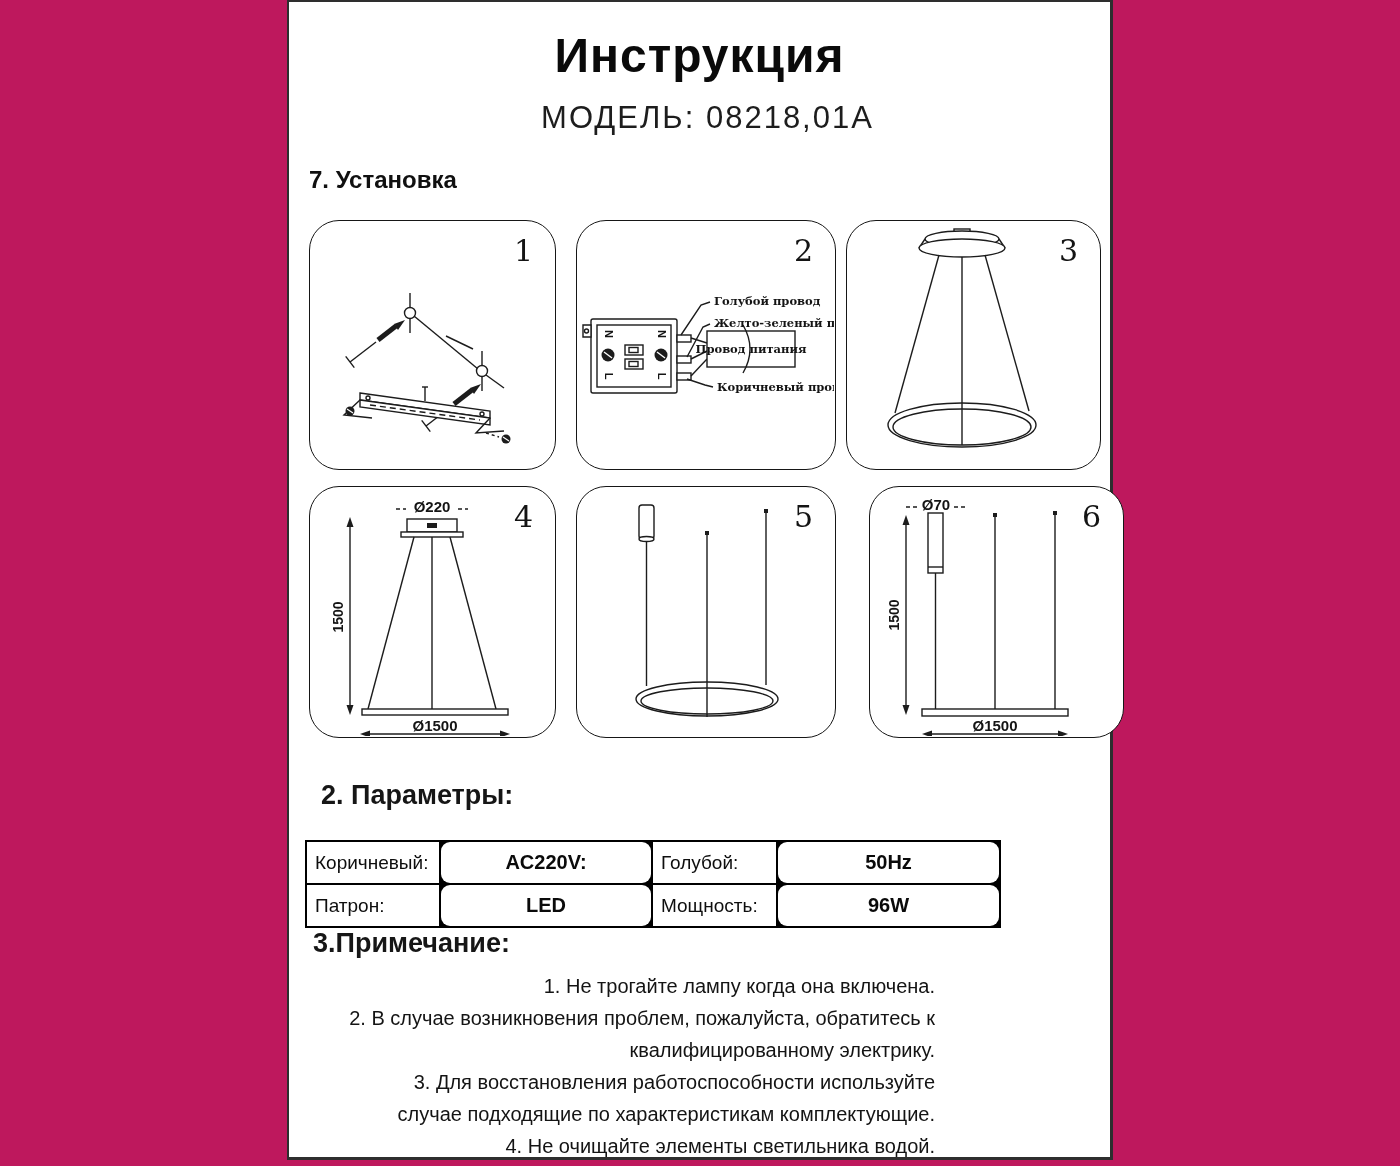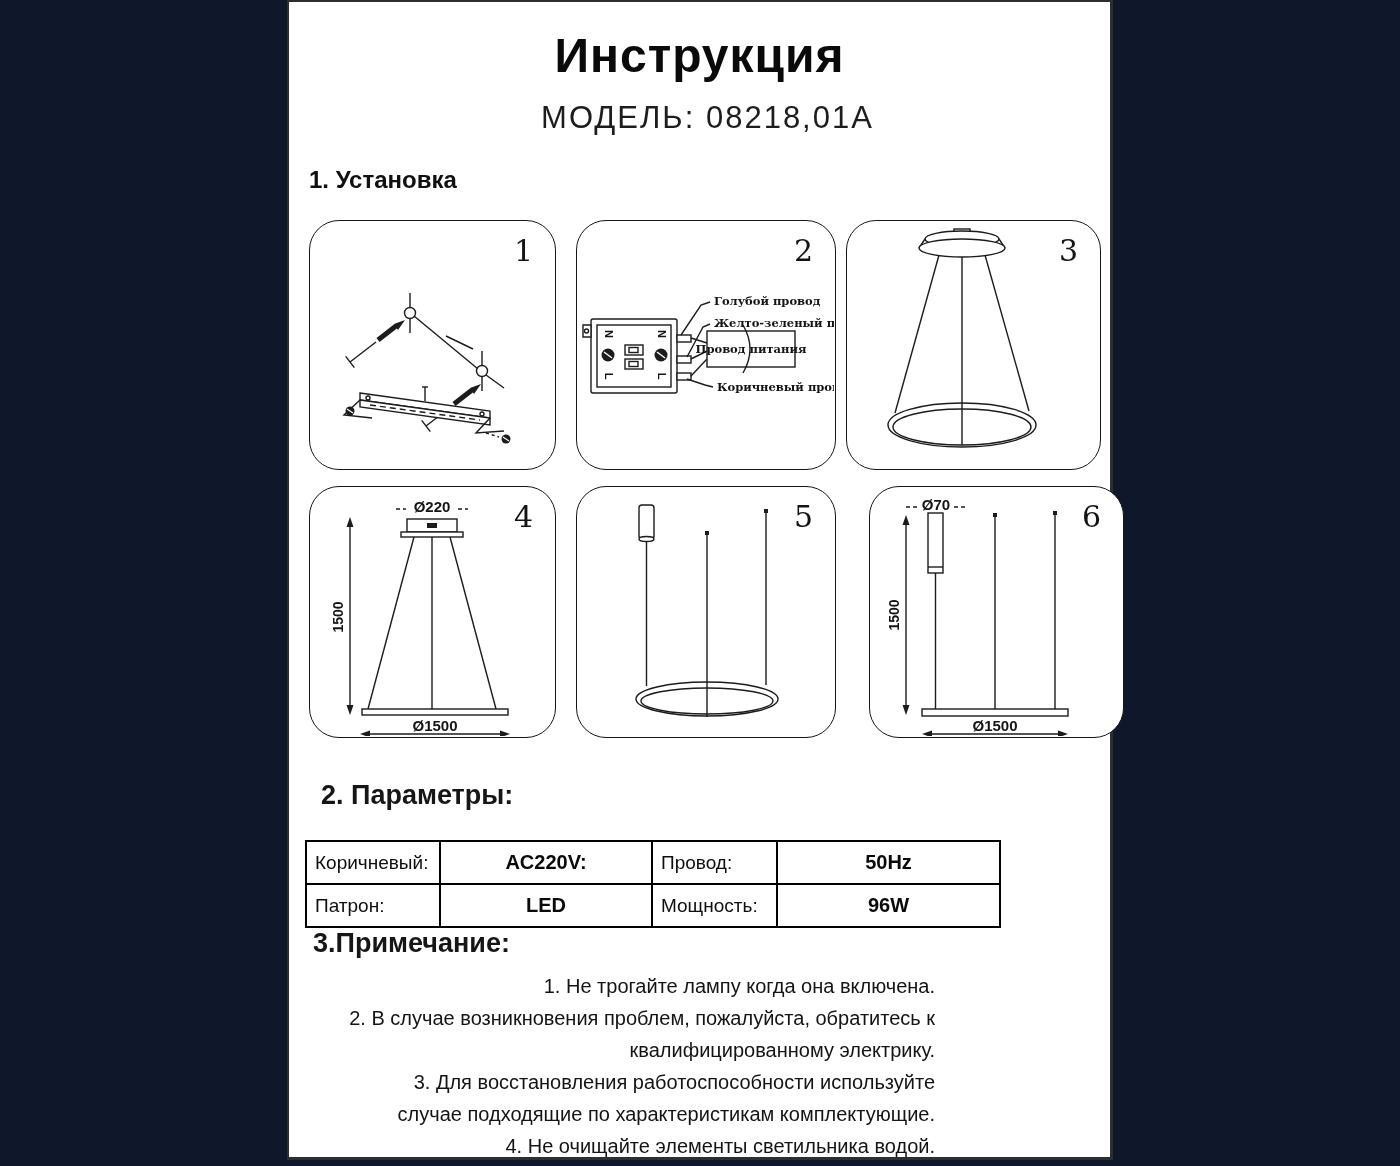--- a/index.html
+++ b/index.html
@@ -1,16 +1,16 @@
 <!DOCTYPE html>
 <html><head>
 <meta charset="utf-8">
 <style>
   html,body{margin:0;padding:0;background:#ffffff;}
-  .stage{position:relative;width:1400px;height:1166px;background:#0f172a;overflow:hidden;
+  .stage{position:relative;width:1400px;height:1166px;background:#be185d;overflow:hidden;
          font-family:"Liberation Sans",sans-serif;color:#111;}
   .scan-frame{position:absolute;left:287px;top:0;width:826px;height:1160px;
               border:2px solid #2e2e2e;border-right-width:3px;border-bottom-width:3px;
               box-sizing:border-box;background:#fff;}
   .doc-title{position:absolute;left:0;top:26px;width:100%;text-align:center;
              font-size:48px;font-weight:700;letter-spacing:1px;color:#0a0a0a;}
   .doc-subtitle{position:absolute;left:8px;top:98px;width:100%;text-align:center;
                 font-size:31px;font-weight:400;letter-spacing:2px;color:#1d1d1d;}
   .h-install{position:absolute;left:20px;top:164px;font-size:24px;font-weight:700;color:#101010;}
   .h-params{position:absolute;left:32px;top:778px;font-size:27px;font-weight:700;color:#161616;}
@@ -31,34 +31,34 @@
   svg .filld{fill:#1c1c1c;stroke:none;}
   svg .dim{font-family:"Liberation Sans",sans-serif;font-weight:700;font-size:15px;fill:#141414;}
   svg .dimv{font-family:"Liberation Sans",sans-serif;font-weight:700;font-size:14px;fill:#141414;}
   svg .wire-label{font-family:"DejaVu Serif",serif;font-weight:700;font-size:11.5px;fill:#141414;}
   svg .nl{font-family:"Liberation Sans",sans-serif;font-weight:700;font-size:11px;fill:#141414;}
   .params-table{position:absolute;left:16px;top:838px;background:#000;padding:2px;
                 display:grid;grid-template-columns:132px 210px 123px 221px;
                 grid-auto-rows:41px;gap:2px;}
   .params-table .cell{background:#fff;display:flex;align-items:center;box-sizing:border-box;}
   .params-table .lbl{font-size:19px;font-weight:400;padding-left:8px;color:#0e0e0e;}
-  .params-table .val{font-size:20px;font-weight:700;justify-content:center;color:#0a0a0a;}
+  .params-table .val{font-size:20px;font-weight:700;justify-content:center;color:#0a0a0a;border-radius:9px;}
   .notes{position:absolute;left:26px;top:968px;width:620px;}
   .notes .note-line{font-size:20px;font-weight:400;line-height:32px;color:#141414;text-align:right;}
 </style>
 </head>
 <body>
 
 <div class="stage">
   <div class="scan-frame">
 
     <div class="doc-title">Инструкция</div>
     <div class="doc-subtitle">МОДЕЛЬ: 08218,01А</div>
 
-    <div class="h-install">1. Установка</div>
+    <div class="h-install">7. Установка</div>
 
     <div class="panel p1">
       <svg width="244" height="247" viewBox="0 0 244 247">
         <line class="ln" x1="100" y1="72" x2="100" y2="112"></line>
         <circle class="fillw" cx="100" cy="92" r="5.5"></circle>
         <line class="ln" x1="104" y1="95" x2="168" y2="148"></line>
         <line class="ln" x1="136" y1="115" x2="163" y2="128"></line>
         <line class="ln" x1="172" y1="130" x2="172" y2="170"></line>
         <circle class="fillw" cx="172" cy="150" r="5.5"></circle>
         <line class="ln" x1="176" y1="154" x2="194" y2="167"></line>
@@ -215,21 +215,21 @@
         <text class="dim" x="125" y="244" text-anchor="middle">Ø1500</text>
       </svg>
       <div class="num">6</div>
     </div>
 
     <div class="h-params">2. Параметры:</div>
 
     <div class="params-table">
       <div class="cell lbl">Коричневый:</div>
       <div class="cell val">AC220V:</div>
-      <div class="cell lbl">Провод:</div>
+      <div class="cell lbl">Голубой:</div>
       <div class="cell val">50Hz</div>
       <div class="cell lbl">Патрон:</div>
       <div class="cell val">LED</div>
       <div class="cell lbl">Мощность:</div>
       <div class="cell val">96W</div>
     </div>
 
     <div class="h-notes">3.Примечание:</div>
 
     <div class="notes">

